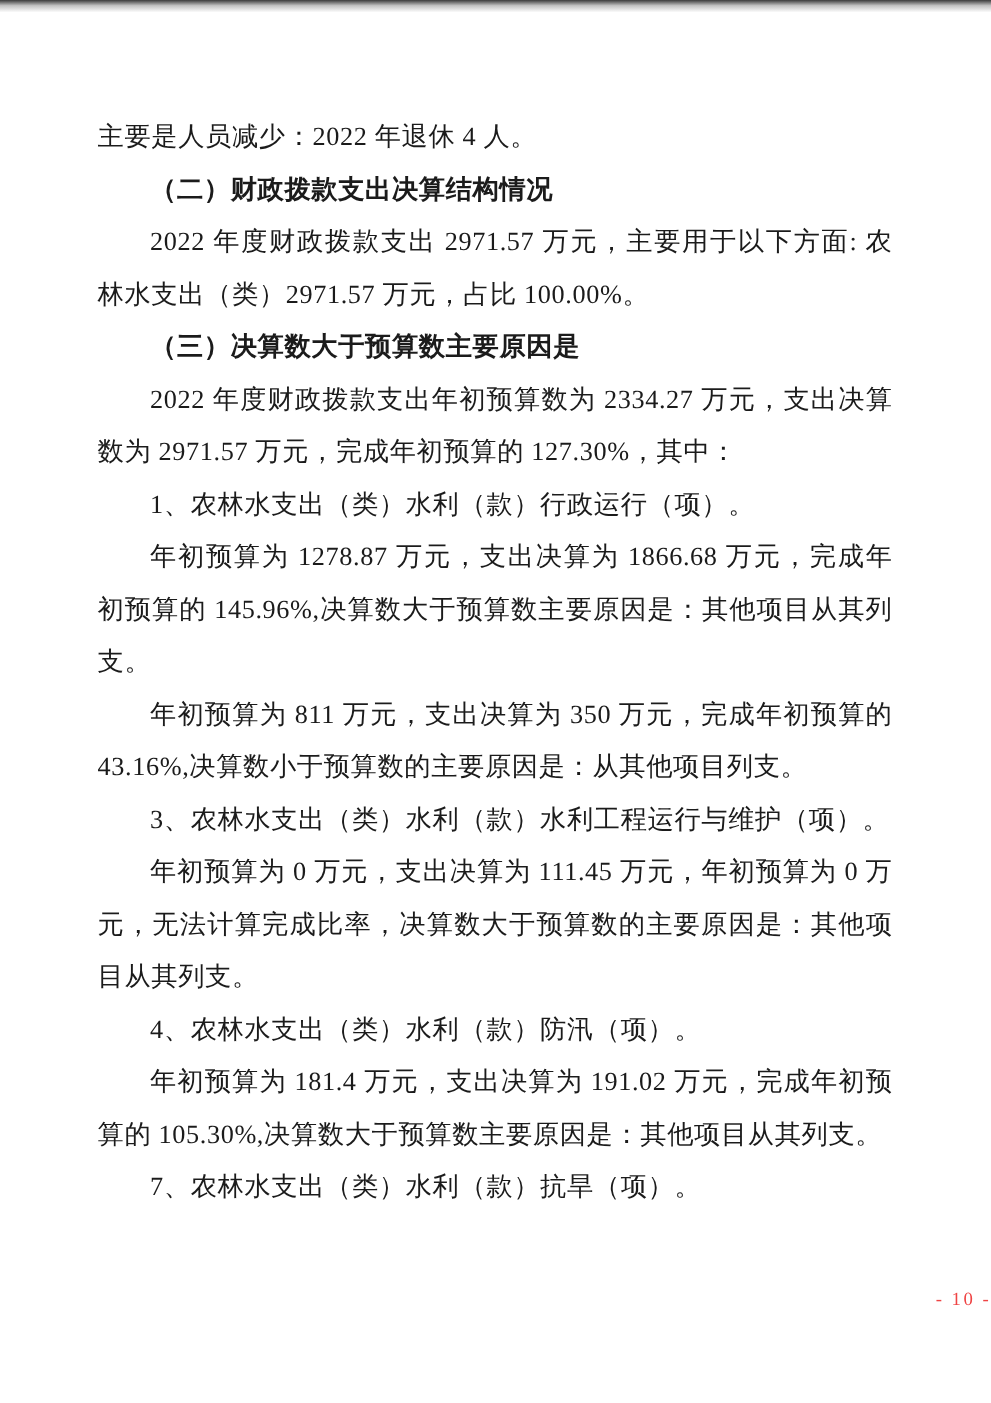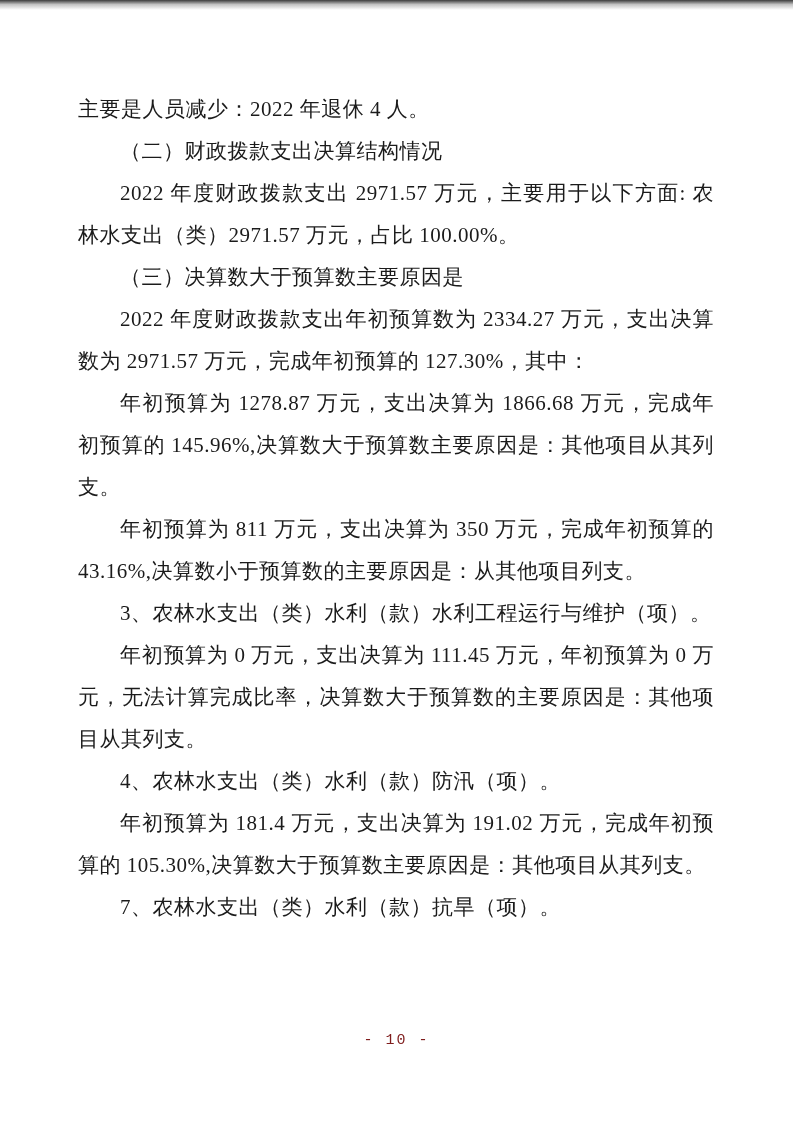--- a/index.html
+++ b/index.html
@@ -35,46 +35,46 @@
     line-height: 42px;
     text-align: justify;
     text-justify: inter-character;
     letter-spacing: 0.5px;
     word-break: break-all;
   }
   .para.indent {
     text-indent: 2em;
   }
   .para.heading {
-    font-weight: normal;
+    font-weight: bold;
     text-align: left;
   }
   .page-footer {
     position: absolute;
     left: 0;
     width: 793px;
     top: 1032px;
-    text-align: center;
+    text-align: right;
     font-size: 15px;
     letter-spacing: 2px;
-    color: #7f1d1d;
-    font-family: Liberation Mono, monospace;
+    color: #ef4444;
   }
 </style>
 </head>
 <body>
 
 <div class="scan-edge-top"></div>
 
 <div class="page-content">
   <p class="para">主要是人员减少：2022 年退休 4 人。</p>
   <p class="para indent heading">（二）财政拨款支出决算结构情况</p>
   <p class="para indent">2022 年度财政拨款支出 2971.57 万元，主要用于以下方面: 农林水支出（类）2971.57 万元，占比 100.00%。</p>
   <p class="para indent heading">（三）决算数大于预算数主要原因是</p>
   <p class="para indent">2022 年度财政拨款支出年初预算数为 2334.27 万元，支出决算数为 2971.57 万元，完成年初预算的 127.30%，其中：</p>
+  <p class="para indent">1、农林水支出（类）水利（款）行政运行（项）。</p>
   <p class="para indent">年初预算为 1278.87 万元，支出决算为 1866.68 万元，完成年初预算的 145.96%,决算数大于预算数主要原因是：其他项目从其列支。</p>
   <p class="para indent">年初预算为 811 万元，支出决算为 350 万元，完成年初预算的 43.16%,决算数小于预算数的主要原因是：从其他项目列支。</p>
   <p class="para indent">3、农林水支出（类）水利（款）水利工程运行与维护（项）。</p>
   <p class="para indent">年初预算为 0 万元，支出决算为 111.45 万元，年初预算为 0 万元，无法计算完成比率，决算数大于预算数的主要原因是：其他项目从其列支。</p>
   <p class="para indent">4、农林水支出（类）水利（款）防汛（项）。</p>
   <p class="para indent">年初预算为 181.4 万元，支出决算为 191.02 万元，完成年初预算的 105.30%,决算数大于预算数主要原因是：其他项目从其列支。</p>
   <p class="para indent">7、农林水支出（类）水利（款）抗旱（项）。</p>
 </div>
 
 <div class="page-footer">- 10 -</div>

